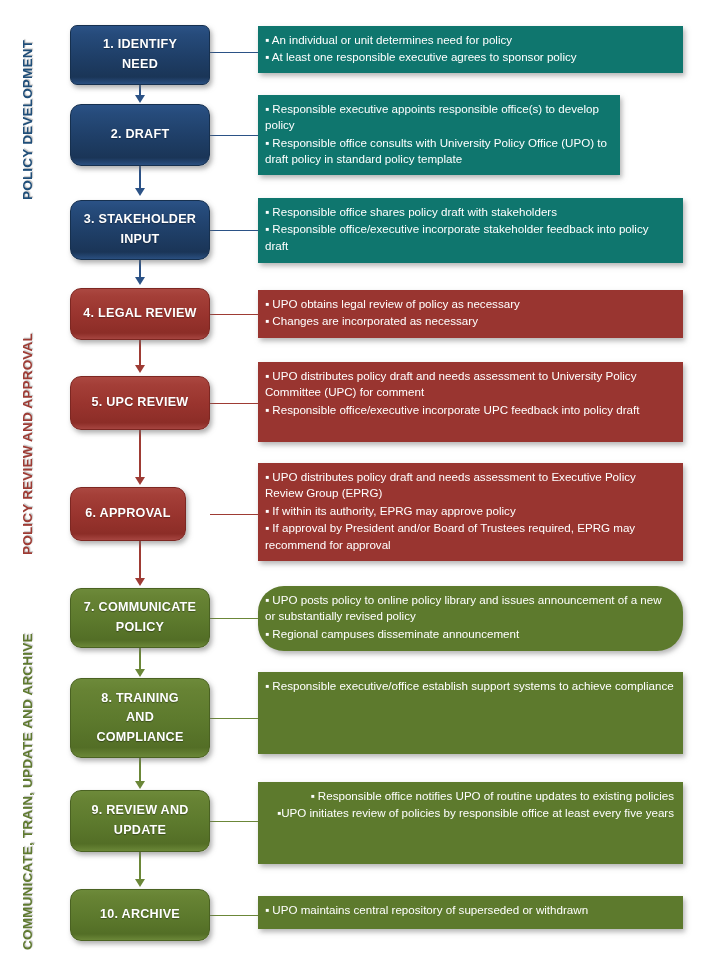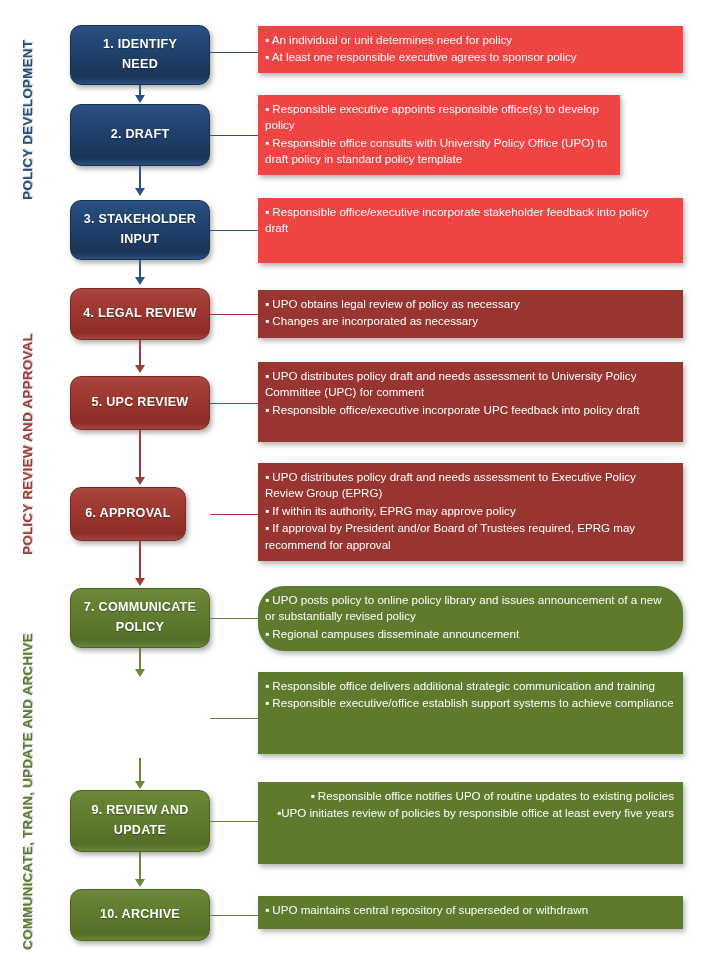--- a/index.html
+++ b/index.html
@@ -71,21 +71,21 @@
   
   .panel {
     position: absolute;
     box-sizing: border-box;
     color: #ffffff;
     font-size: 11.6px;
     line-height: 1.42;
     padding: 6px 9px 6px 7px;
     box-shadow: 2px 3px 5px rgba(110,110,110,0.5);
   }
-  .panel.blue  { background: #ef4444; }
+  .panel.blue  { background: #0f766e; }
   .panel.red   { background: #993530; }
   .panel.green { background: #5D7A2D; }
   .panel ul {
     margin: 0;
     padding: 0;
     list-style: none;
   }
   .panel li {
     margin: 0 0 1px 0;
     padding: 0;
@@ -168,21 +168,21 @@
   <div class="hline blue" style="left:210px; top:135px; width:48px;"></div>
   <div class="hline blue" style="left:210px; top:230px; width:48px;"></div>
   <div class="hline red" style="left:210px; top:314px; width:48px;"></div>
   <div class="hline red" style="left:210px; top:403px; width:48px;"></div>
   <div class="hline red" style="left:210px; top:514px; width:48px;"></div>
   <div class="hline green" style="left:210px; top:618px; width:48px;"></div>
   <div class="hline green" style="left:210px; top:718px; width:48px;"></div>
   <div class="hline green" style="left:210px; top:821px; width:48px;"></div>
   <div class="hline green" style="left:210px; top:915px; width:48px;"></div>
 
-  <div class="stage blue" style="left:70px; top:25px; width:140px; height:60px;">
+  <div class="stage blue" style="left:70px; top:25px; width:140px; height:60px;border-radius:7px;">
     <div>
       <span class="stage-label">1. IDENTIFY</span>
       <span class="stage-label">NEED</span>
     </div>
   </div>
 
   <div class="stage blue" style="left:70px; top:104px; width:140px; height:62px;">
     <div>
       <span class="stage-label">2. DRAFT</span>
     </div>
@@ -213,20 +213,27 @@
     </div>
   </div>
 
   <div class="stage green" style="left:70px; top:588px; width:140px; height:60px;">
     <div>
       <span class="stage-label">7. COMMUNICATE</span>
       <span class="stage-label">POLICY</span>
     </div>
   </div>
 
+  <div class="stage green" style="left:70px; top:678px; width:140px; height:80px;">
+    <div>
+      <span class="stage-label">8. TRAINING</span>
+      <span class="stage-label">AND</span>
+      <span class="stage-label">COMPLIANCE</span>
+    </div>
+  </div>
 
   <div class="stage green" style="left:70px; top:790px; width:140px; height:62px;">
     <div>
       <span class="stage-label">9.  REVIEW AND</span>
       <span class="stage-label">UPDATE</span>
     </div>
   </div>
 
   <div class="stage green" style="left:70px; top:889px; width:140px; height:52px;">
     <div>
@@ -243,20 +250,21 @@
 
   <div class="panel blue" style="left:258px; top:95px; width:362px; min-height:73px;">
     <ul>
       <li><span>▪</span> <span>Responsible executive appoints responsible office(s) to develop policy</span></li>
       <li><span>▪</span> <span>Responsible office consults with University Policy Office (UPO) to draft policy in standard policy template</span></li>
     </ul>
   </div>
 
   <div class="panel blue" style="left:258px; top:198px; width:425px; min-height:65px;">
     <ul>
+      <li><span>▪</span> <span>Responsible office shares policy draft with stakeholders</span></li>
       <li><span>▪</span> <span>Responsible office/executive incorporate stakeholder feedback into policy draft</span></li>
     </ul>
   </div>
 
   <div class="panel red" style="left:258px; top:290px; width:425px; min-height:48px;">
     <ul>
       <li><span>▪</span> <span>UPO obtains legal review of policy as necessary</span></li>
       <li><span>▪</span> <span>Changes are incorporated as necessary</span></li>
     </ul>
   </div>
@@ -278,21 +286,20 @@
 
   <div class="panel green" style="left:258px; top:586px; width:425px; min-height:65px;border-radius:26px;">
     <ul>
       <li><span>▪</span> <span>UPO posts policy to online policy library and issues announcement of a new or substantially revised policy</span></li>
       <li><span>▪</span> <span>Regional campuses disseminate announcement</span></li>
     </ul>
   </div>
 
   <div class="panel green" style="left:258px; top:672px; width:425px; min-height:82px;">
     <ul>
-      <li><span>▪</span> <span>Responsible office delivers additional strategic communication and training</span></li>
       <li><span>▪</span> <span>Responsible executive/office establish support systems to achieve compliance</span></li>
     </ul>
   </div>
 
   <div class="panel green" style="left:258px; top:782px; width:425px; min-height:82px;text-align:right;">
     <ul>
       <li><span>▪</span><span> Responsible office notifies UPO of routine updates to existing policies</span></li>
       <li><span>▪</span><span>UPO initiates review of policies by responsible office at least every five years</span></li>
     </ul>
   </div>

